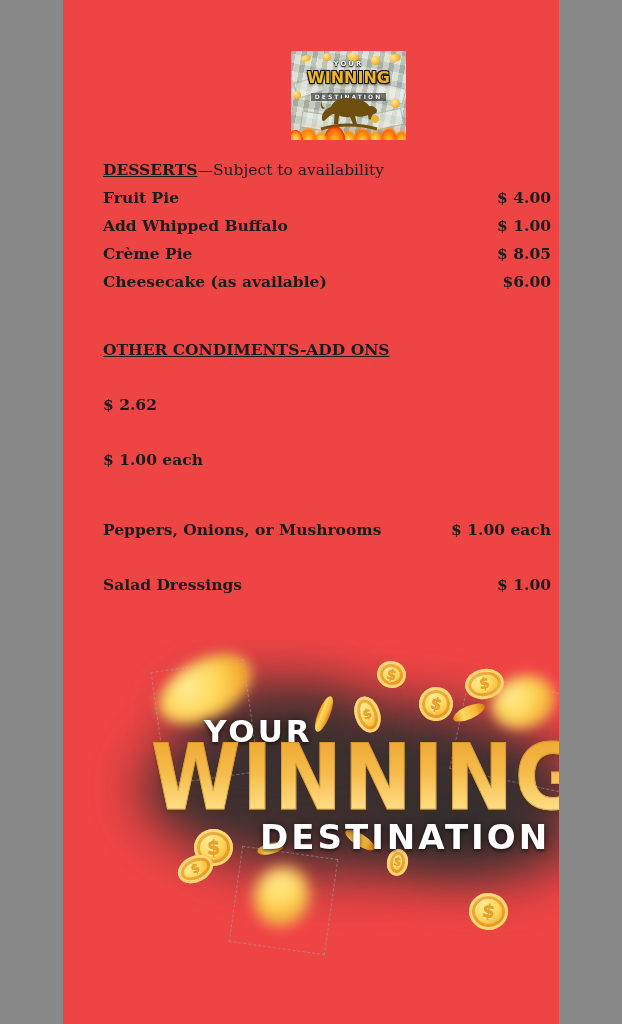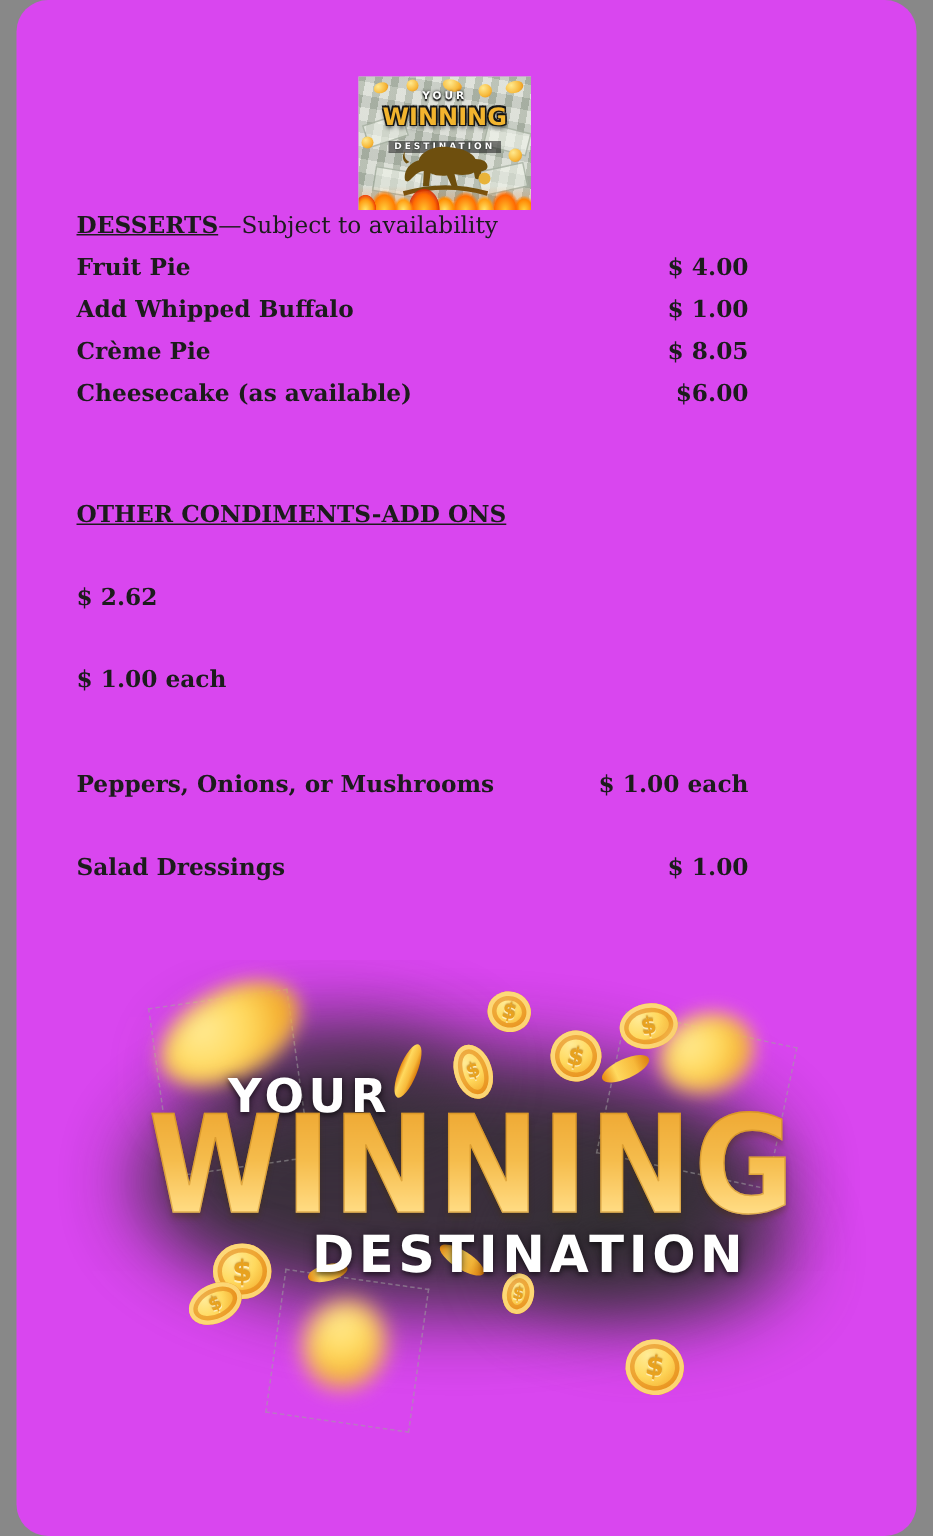--- a/index.html
+++ b/index.html
@@ -1,19 +1,19 @@
 <!DOCTYPE html>
 <html><head>
 <meta charset="utf-8">
 <style>
   html,body { margin:0; padding:0; background:#888; }
   .page {
-    position:relative; width:600px; height:1024px; margin:0 auto;
-    background:#d946ef; overflow:hidden;
-    font-family:"DejaVu Serif", serif; color:#1c1c1c;border-radius:21px;
+    position:relative; width:496px; height:1024px; margin:0 auto;
+    background:#ef4444; overflow:hidden;
+    font-family:"DejaVu Serif", serif; color:#1c1c1c;
   }
 
   
   .logo {
     position:absolute; left:228px; top:51px; width:115px; height:89px;
     overflow:hidden; background:#cbd0c6;
   }
   .money-bg {
     position:absolute; inset:0;
     background:
@@ -46,28 +46,28 @@
       radial-gradient(ellipse 14px 19px at 38% 100%, #ffc42e 0%, #ff6a00 55%, rgba(215,40,0,.85) 72%, transparent 76%),
       radial-gradient(ellipse 10px 13px at 50% 100%, #ffe76a 0%, #ff8d00 58%, transparent 75%),
       radial-gradient(ellipse 13px 17px at 62% 100%, #ffd23e 0%, #ff7200 55%, transparent 74%),
       radial-gradient(ellipse 9px 13px at 73% 100%, #ffe76a 0%, #ff9d12 55%, transparent 75%),
       radial-gradient(ellipse 13px 18px at 85% 100%, #ffc42e 0%, #ff6a00 55%, transparent 75%),
       radial-gradient(ellipse 10px 13px at 96% 100%, #ffd23e 0%, #ff8400 55%, transparent 74%),
       linear-gradient(to bottom, rgba(255,120,0,0), rgba(255,110,0,.35));
   }
 
   
-  .menu { position:absolute; left:40px; top:136px; width:448px;
+  .menu { position:absolute; left:40px; top:156px; width:448px;
     font-size:15.5px; line-height:28px; font-weight:700; }
   .heading .hu { text-decoration:underline; }
   .heading .hs { font-weight:400; }
   .row { display:flex; justify-content:space-between; align-items:flex-end; }
   .nm { white-space:pre-line; }
   .pr { white-space:nowrap; }
-  .m49 { margin-top:53px; }
+  .m49 { margin-top:40px; }
   .m27 { margin-top:27px; }
   .m26 { margin-top:42px; }
 
   
   .hero { position:absolute; left:0; top:640px; width:622px; height:384px; overflow:hidden;
     font-family:"DejaVu Sans", sans-serif; }
   .shadow { position:absolute; background:#2e2e2e; border-radius:50%; filter:blur(26px); }
   .tick { position:absolute; border:1px dashed rgba(160,160,160,.55); }
   .coin { position:absolute; border-radius:50%;
     background:radial-gradient(circle at 35% 30%, #ffeb96 0%, #ffd95e 40%, #f7b93a 65%, #ee9a1f 85%, #e07d12 100%);

